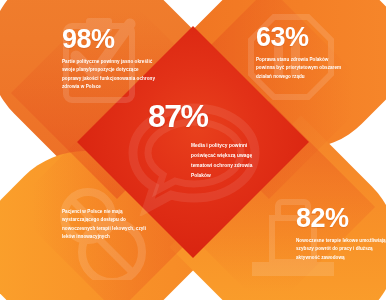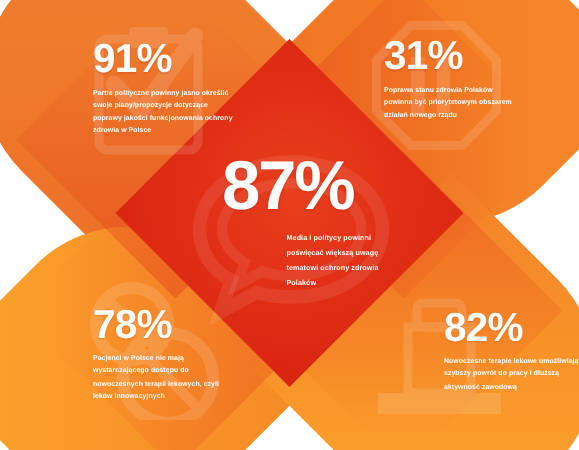--- a/index.html
+++ b/index.html
@@ -111,21 +111,21 @@
   }
 
   #stat-91 { left:62px;  top:26px;  width:96px; }
   #stat-86 { left:256px; top:24px;  width:92px; }
   #stat-78 { left:62px;  top:203px; width:96px; }
   #stat-82 { left:256px; top:205px; width:96px;margin-left:40px; }
 
   
   #stat-87 { left:148px; top:100px; width:118px; }
   #stat-87 .pct {
-    font-size:46px;
+    font-size:32px;
     letter-spacing:-1.5px;
     text-shadow:0 1px 2px rgba(120,20,8,.22);
   }
   #stat-87 .desc {
     margin-top:9px;
     margin-left:43px;
     width:72px;
     font-size:4.8px;
     line-height:2.1;
   }
@@ -181,36 +181,35 @@
     <line x1="36" y1="46" x2="76" y2="86" stroke="#ffffff" stroke-width="7"></line>
   </svg>
 
   <svg class="watermark" id="wm-briefcase" viewBox="0 0 86 86">
     <rect x="28" y="6" width="30" height="16" rx="4" fill="none" stroke="#ffffff" stroke-width="6"></rect>
     <rect x="22" y="22" width="42" height="44" fill="none" stroke="#ffffff" stroke-width="6"></rect>
     <rect x="2" y="66" width="82" height="14" fill="#ffffff"></rect>
   </svg>
 
   <div class="stat" id="stat-91">
-    <div class="pct">91%</div>
+    <div class="pct">98%</div>
     <div class="desc">Partie polityczne powinny jasno określić swoje plany/propozycje dotyczące poprawy jakości funkcjonowania ochrony zdrowia w Polsce</div>
   </div>
 
   <div class="stat" id="stat-86">
-    <div class="pct">31%</div>
+    <div class="pct">63%</div>
     <div class="desc">Poprawa stanu zdrowia Polaków powinna być priorytetowym obszarem działań nowego rządu</div>
   </div>
 
   <div class="stat" id="stat-87">
     <div class="pct">87%</div>
     <div class="desc">Media i politycy powinni poświęcać większą uwagę tematowi ochrony zdrowia Polaków</div>
   </div>
 
   <div class="stat" id="stat-78">
-    <div class="pct">78%</div>
     <div class="desc">Pacjenci w Polsce nie mają wystarczającego dostępu do nowoczesnych terapii lekowych, czyli leków innowacyjnych</div>
   </div>
 
   <div class="stat" id="stat-82">
     <div class="pct">82%</div>
     <div class="desc">Nowoczesne terapie lekowe umożliwiają szybszy powrót do pracy i dłuższą aktywność zawodową</div>
   </div>
 
 </div>
 

